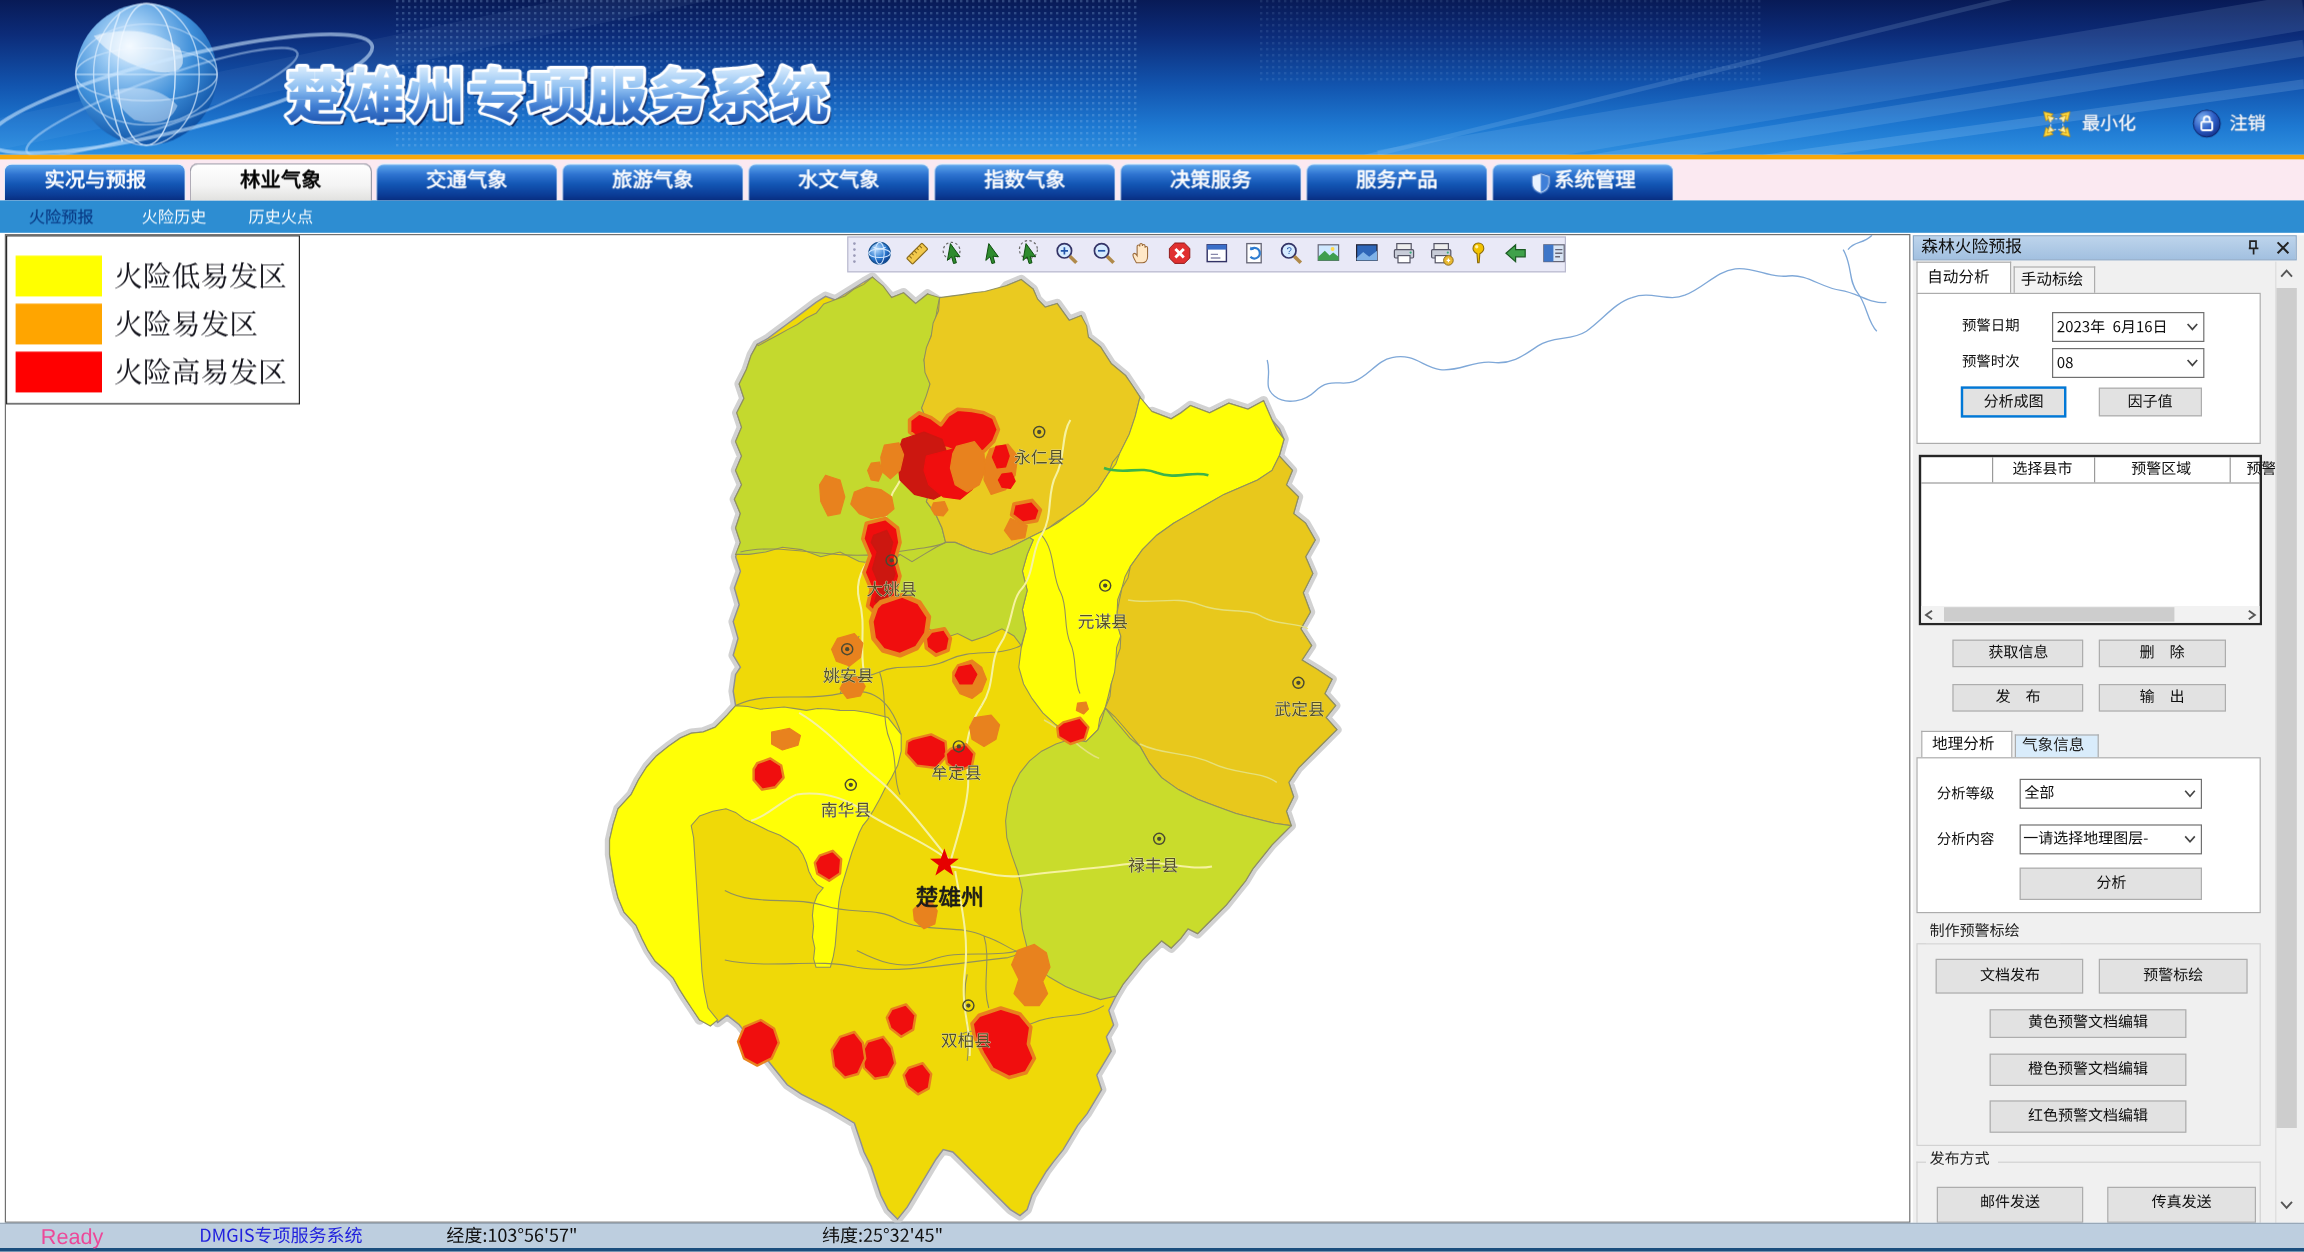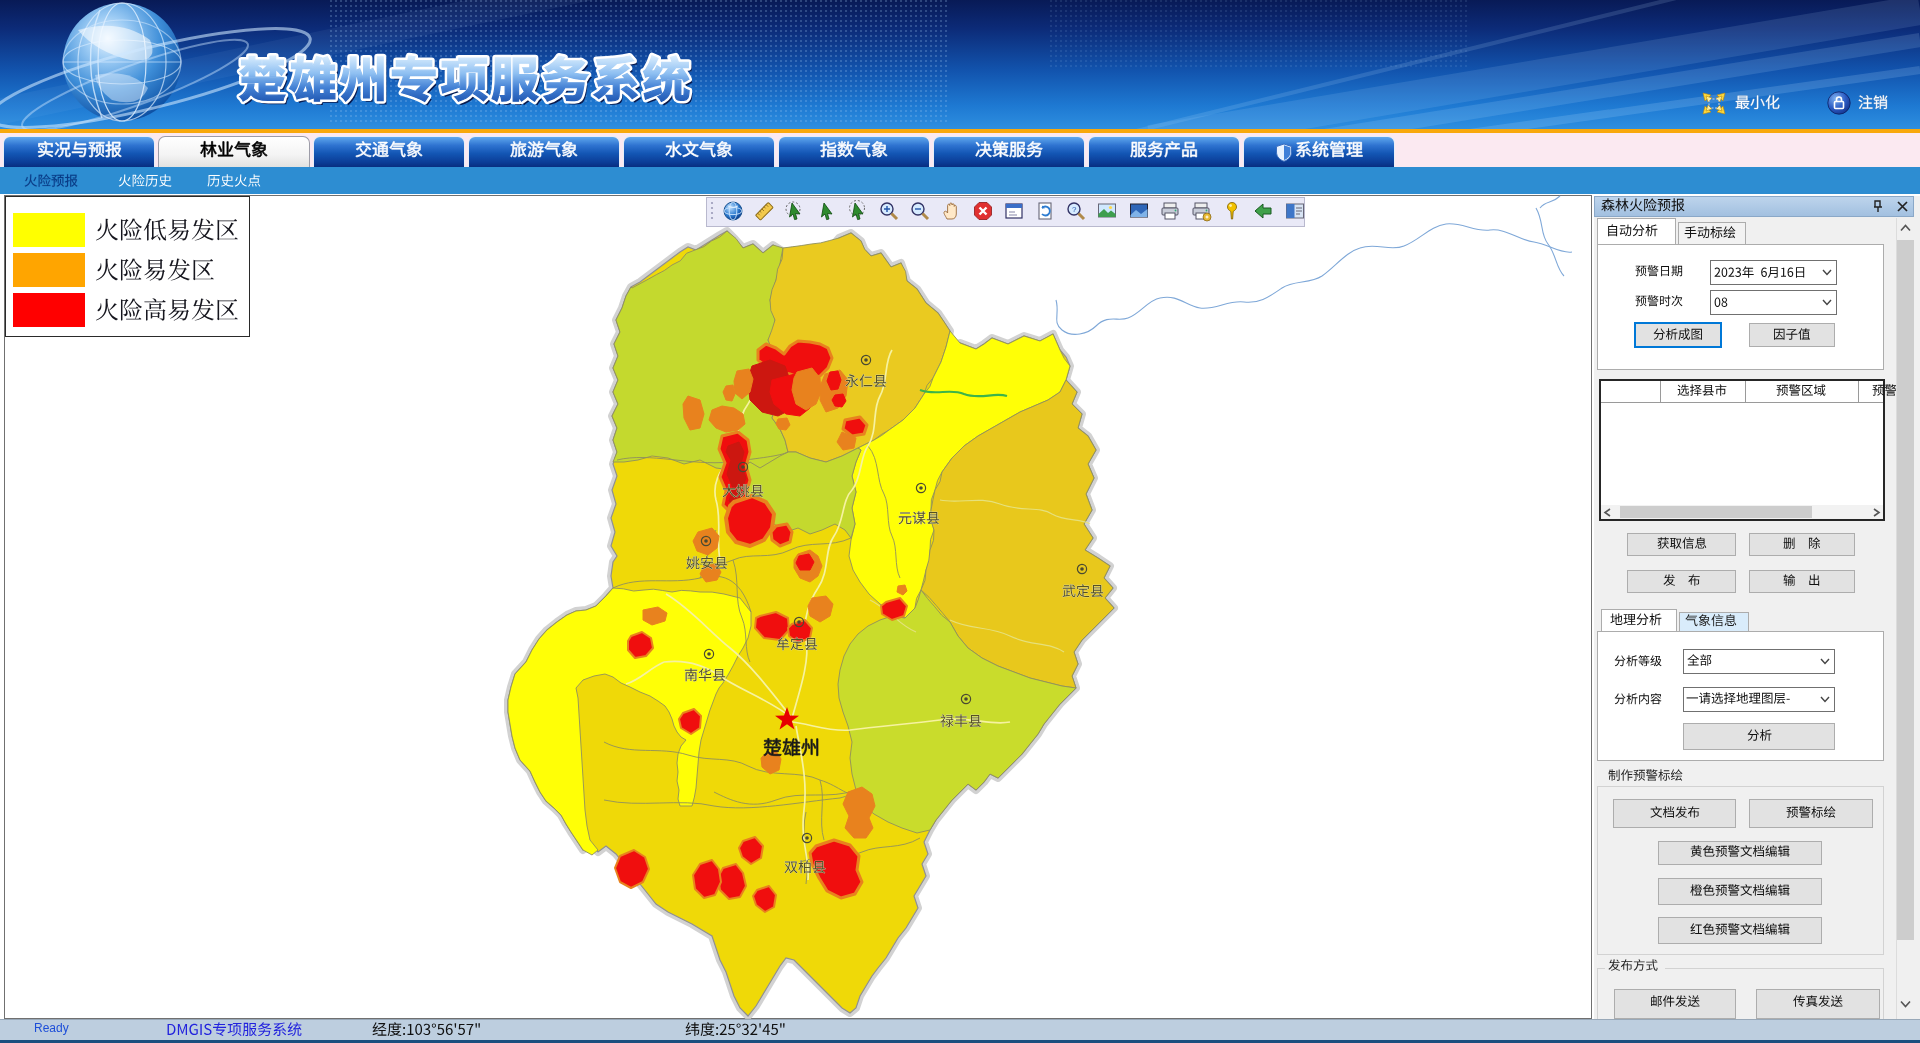--- a/index.html
+++ b/index.html
@@ -1133,21 +1133,21 @@
 <div style="position:absolute;left:1896px;top:218px;width:18px;height:801px;background:#F0F0F0;border-left:1px solid #DCDCDC"></div>
 <div style="position:absolute;left:1897px;top:240px;width:17px;height:700px;background:#CDCDCD"></div>
 <svg class="tx" style="left:1900px;top:224px" width="11" height="8" viewBox="0 0 11 8">
     <path d="M1,6.5 L5.5,1.5 L10,6.5" fill="none" stroke="#555" stroke-width="1.6"></path>
   </svg>
 <svg class="tx" style="left:1900px;top:1000px" width="11" height="8" viewBox="0 0 11 8">
     <path d="M1,1.5 L5.5,6.5 L10,1.5" fill="none" stroke="#555" stroke-width="1.6"></path>
   </svg>
 <div style="position:absolute;left:0;top:1019px;width:1920px;height:21px;background:#BDCEDF;border-top:1px solid #98A8B8;box-sizing:border-box"></div>
 <div style="position:absolute;left:0;top:1040px;width:1920px;height:3px;background:#1A4E7E"></div>
-<div class="lt" style="left:34px;top:1021px;font-size:12px;color:#1d4ed8">Ready</div>
+<div class="lt" style="left:34px;top:1021px;font-size:18px;color:#ec4899">Ready</div>
 <svg class="tx" style="left:166.0px;top:1022.0px" width="136.2" height="17.2" viewBox="0 0 136.2 17.2">
     <g transform="translate(0,12.9) scale(0.01500)" fill="#2222DD">
       <use href="#u44" x="0"></use>
       <use href="#u4d" x="688"></use>
       <use href="#u47" x="1500"></use>
       <use href="#u49" x="2189"></use>
       <use href="#u53" x="2482"></use>
       <use href="#u4e13" x="3078"></use>
       <use href="#u9879" x="4078"></use>
       <use href="#u670d" x="5078"></use>

